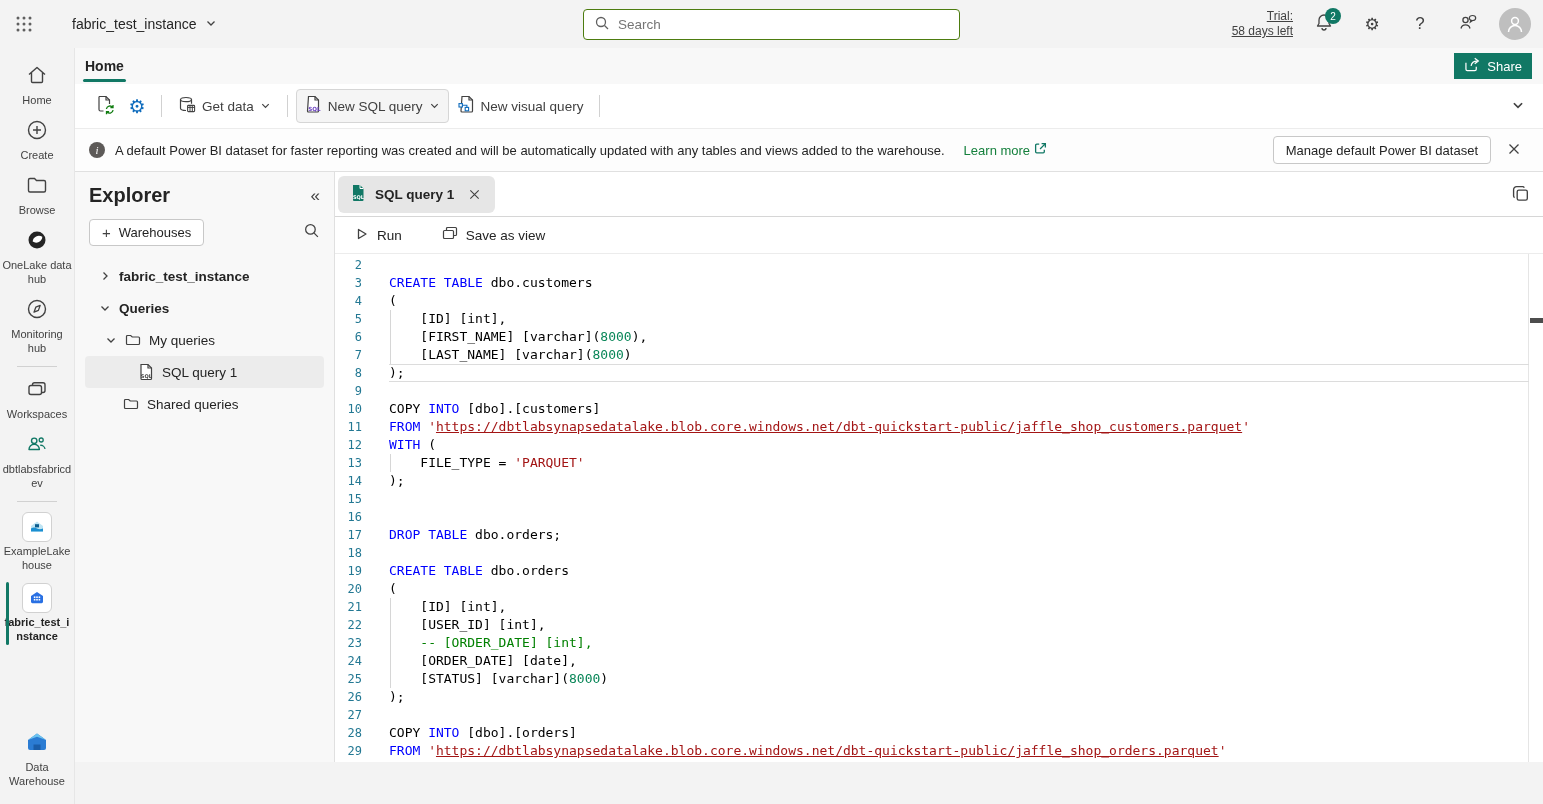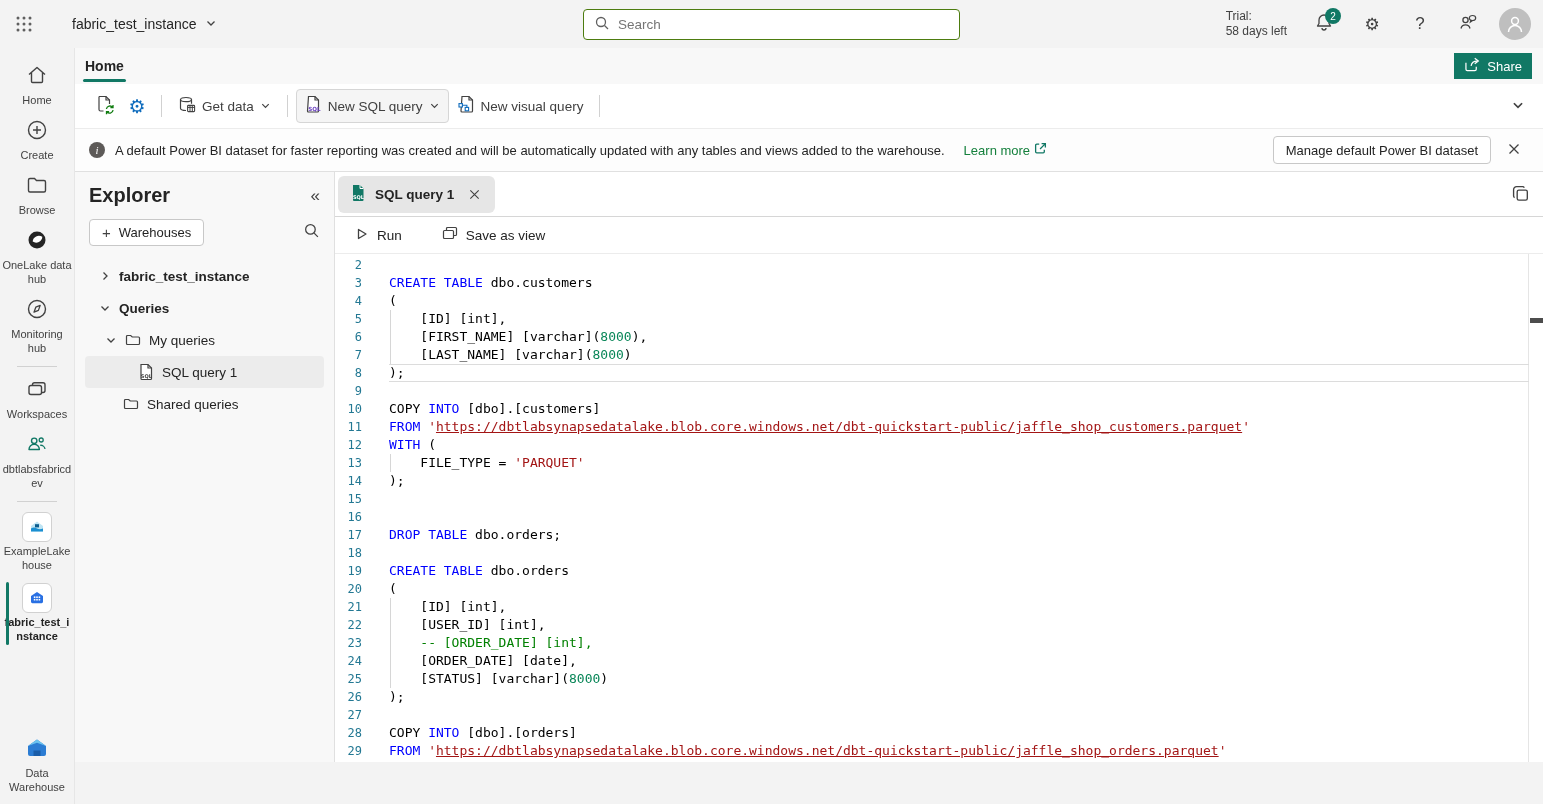--- a/index.html
+++ b/index.html
@@ -7,35 +7,35 @@
   body { font-family:"Liberation Sans", sans-serif; color:#242424; background:#f3f3f3; overflow:hidden; }
   #app { position:relative; width:1543px; height:804px; }
 
   
   #topbar { position:absolute; left:0; top:0; width:1543px; height:48px; background:#f3f3f3; display:flex; align-items:center; }
   #waffle { width:48px; height:48px; display:flex; align-items:center; justify-content:center; cursor:pointer; }
   #ws-switcher { display:flex; align-items:center; gap:8px; margin-left:24px; font-size:14px; cursor:pointer; }
   #search-box { position:absolute; left:583px; top:9px; width:377px; height:31px; background:#fff; border:1px solid #4d7c0f; border-radius:4px; display:flex; align-items:center; padding:0 10px; gap:8px; }
   #search-box input { border:none; outline:none; font-size:13.5px; font-family:"Liberation Sans",sans-serif; color:#424242; width:100%; background:transparent; }
   #topbar-right { position:absolute; right:0; top:0; height:48px; display:flex; align-items:center; gap:14px; padding-right:12px; }
-  #trial { font-size:12px; color:#424242; line-height:15px; text-align:left; margin-right:6px; }
+  #trial { font-size:12px; color:#424242; line-height:15px; text-align:right; margin-right:0;text-decoration:underline; }
   .tb-icon { width:34px; height:34px; display:flex; align-items:center; justify-content:center; position:relative; cursor:pointer; }
   .glyph { font-size:17px; color:#424242; }
   #notif-badge { position:absolute; top:1px; right:0; min-width:16px; height:16px; border-radius:8px; background:#117865; color:#fff; font-size:10px; display:flex; align-items:center; justify-content:center; padding:0 4px; }
   #avatar { width:32px; height:32px; border-radius:50%; background:#bfbfbf; display:flex; align-items:center; justify-content:center; cursor:pointer; }
 
   
   #rail { position:absolute; left:0; top:48px; width:75px; height:756px; background:#f3f3f3; display:flex; flex-direction:column; align-items:center; padding-top:10px; border-right:1px solid #e6e6e6; }
   .rail-item { position:relative; width:75px; display:flex; flex-direction:column; align-items:center; gap:2px; padding:5px 2px 6px; cursor:pointer; }
   .rail-item .lbl { font-size:11px; color:#424242; text-align:center; line-height:14px; width:70px; overflow-wrap:anywhere; }
   .rail-item.selected .lbl { font-weight:bold; color:#242424; }
   .rail-item.selected::before { content:""; position:absolute; left:6px; top:4px; bottom:4px; width:3px; border-radius:2px; background:#117865; }
   .rail-div { width:40px; border-top:1px solid #d1d1d1; margin:5px 0; }
   .tile { width:30px; height:30px; border:1px solid #d1d1d1; border-radius:6px; background:#fff; display:flex; align-items:center; justify-content:center; }
-  #rail-bottom { margin-top:auto; margin-bottom:4px; }
+  #rail-bottom { margin-top:auto; margin-bottom:10px; }
 
   
   #home-row { position:absolute; left:75px; top:48px; width:1468px; height:36px; background:#f8f8f8; display:flex; align-items:center; }
   #home-tab { margin-left:8px; font-size:14px; font-weight:bold; padding:6px 2px; position:relative; cursor:pointer; }
   #home-tab::after { content:""; position:absolute; left:0; right:0; bottom:-2px; height:3px; border-radius:2px; background:#117865; }
   #share-btn { position:absolute; right:11px; top:5px; height:26px; background:#117865; color:#fff; border:none; border-radius:0; font-size:13px; font-family:"Liberation Sans",sans-serif; display:flex; align-items:center; gap:6px; padding:0 10px; cursor:pointer; }
 
   #ribbon { position:absolute; left:75px; top:84px; width:1468px; height:45px; background:#fff; display:flex; align-items:center; padding-left:14px; border-bottom:1px solid #ececec; }
   .rb-btn { display:flex; align-items:center; gap:6px; font-size:13.5px; color:#404040; padding:5px 8px; border-radius:4px; cursor:pointer; white-space:nowrap; }
   .rb-btn.highlight { background:#f5f5f5; border:1px solid #d6d6d6; }

